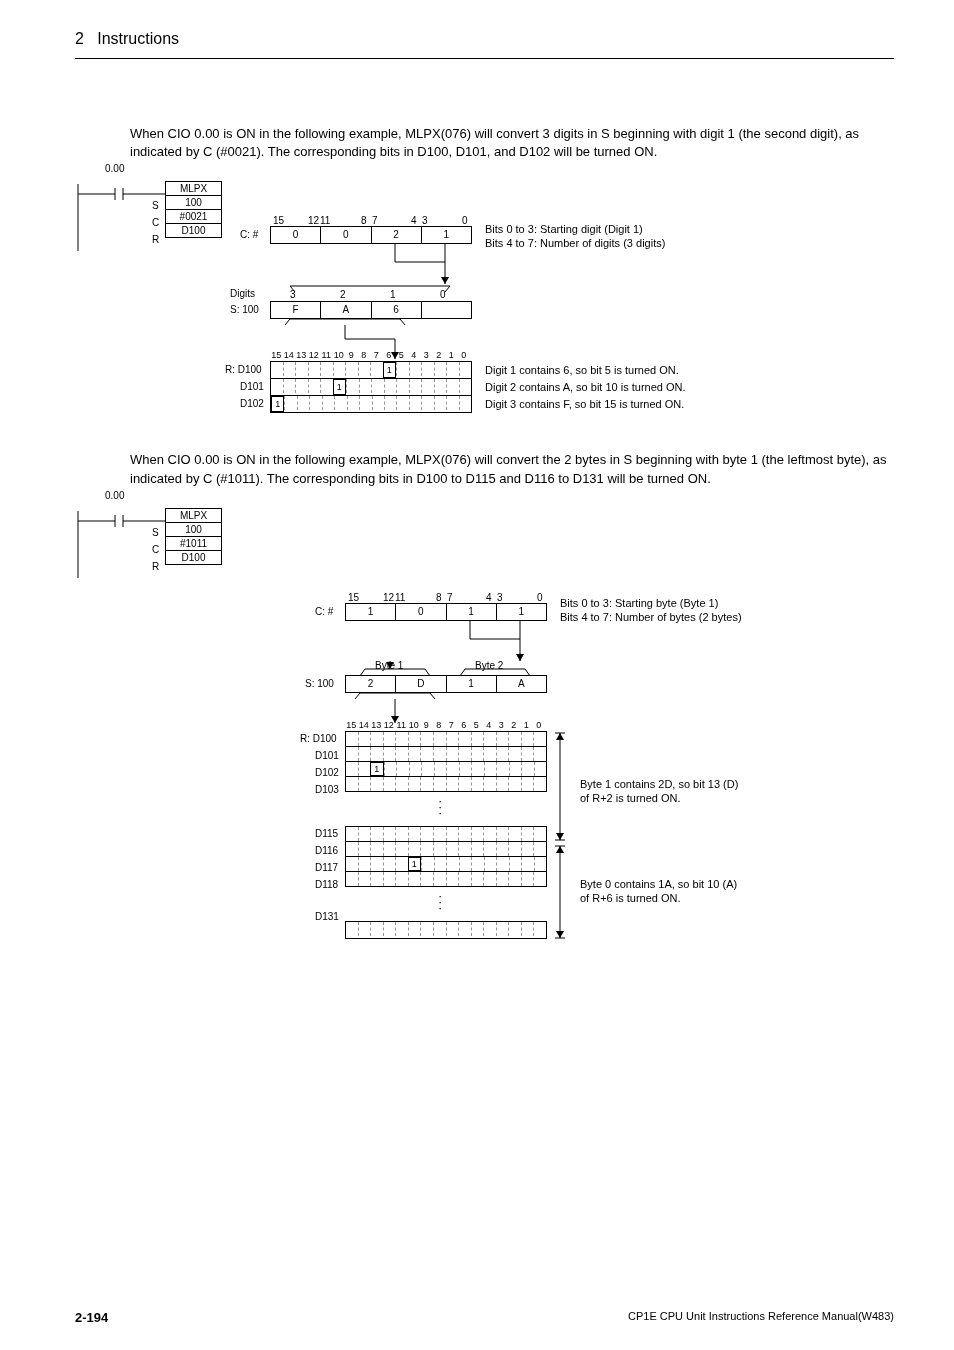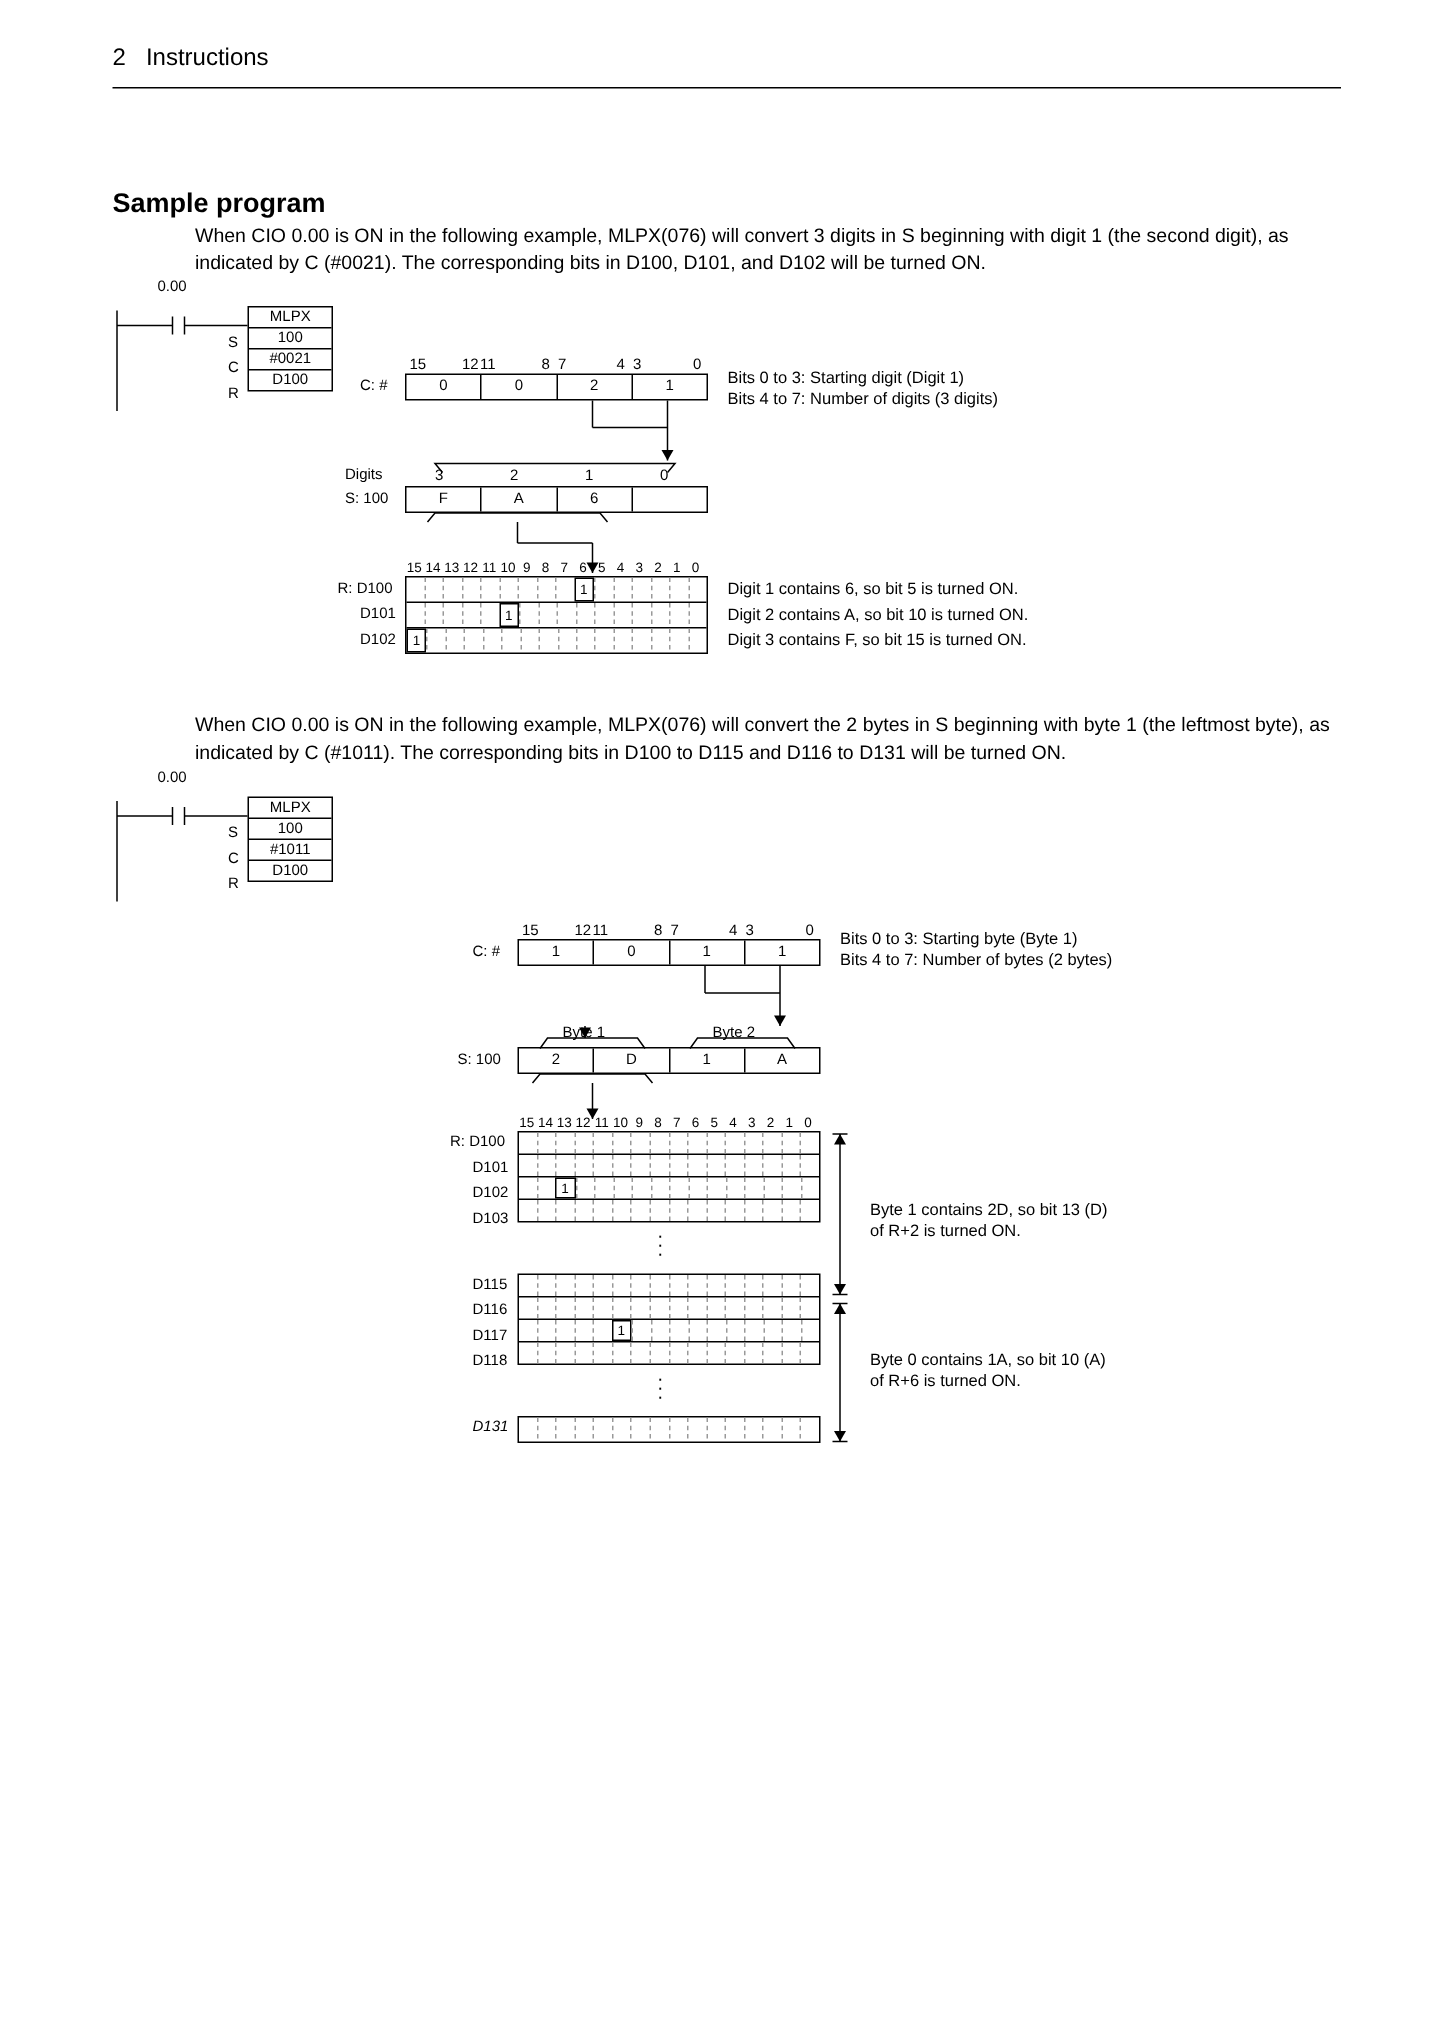--- a/index.html
+++ b/index.html
@@ -109,21 +109,20 @@
 
   <div class="header-bar">
     <div class="header-left">
       <span>2</span>&nbsp;&nbsp;
       <span>Instructions</span>
     </div>
   </div>
   <div class="section-rule"></div>
 
   <div class="content">
-    <div class="h1">Sample program</div>
 
     <div class="para">When CIO 0.00 is ON in the following example, MLPX(076) will convert 3 digits in S beginning with digit 1 (the second digit), as indicated by C (#0021). The corresponding bits in D100, D101, and D102 will be turned ON.</div>
 
     <div style="position:relative; height:280px;">
 
       <svg width="180" height="110" style="position:absolute; left:-5px; top:-5px;">
         <line x1="8" y1="18" x2="8" y2="85" stroke="#000" stroke-width="1"></line>
         <line x1="8" y1="28" x2="45" y2="28" stroke="#000" stroke-width="1"></line>
         <line x1="45" y1="22" x2="45" y2="34" stroke="#000" stroke-width="1"></line>
         <line x1="53" y1="22" x2="53" y2="34" stroke="#000" stroke-width="1"></line>
@@ -523,21 +522,21 @@
               <div style="flex:1;border-left:1px dashed #999;"></div>
               <div style="flex:1;border-left:1px dashed #999;"></div>
               <div style="flex:1;border-left:1px dashed #999;"></div>
               <div style="flex:1;border-left:1px dashed #999;"></div>
               <div style="flex:1;border-left:1px dashed #999;"></div>
           </div>
         </div>
 
         <div style="position:absolute; left:133px; top:290px; font-size:13px; line-height:6px;">·<br>·<br>·</div>
 
-        <div class="lbl" style="left:10px; top:320px;font-style:italic;">D131</div>
+        <div class="lbl" style="left:10px; top:308px;">D131</div>
         <div style="position:absolute; left:40px; top:318px; width:200px; border:1px solid #000; height:16px;">
           <div style="display:flex;height:14px;">
             <div style="flex:1;"></div>
               <div style="flex:1;border-left:1px dashed #999;"></div>
               <div style="flex:1;border-left:1px dashed #999;"></div>
               <div style="flex:1;border-left:1px dashed #999;"></div>
               <div style="flex:1;border-left:1px dashed #999;"></div>
               <div style="flex:1;border-left:1px dashed #999;"></div>
               <div style="flex:1;border-left:1px dashed #999;"></div>
               <div style="flex:1;border-left:1px dashed #999;"></div>
@@ -567,13 +566,17 @@
 
         <div class="note lbl" style="left:275px; top:175px;">Byte 1 contains 2D, so bit 13 (D)</div>
         <div class="note lbl" style="left:275px; top:189px;">of R+2 is turned ON.</div>
         <div class="note lbl" style="left:275px; top:275px;">Byte 0 contains 1A, so bit 10 (A)</div>
         <div class="note lbl" style="left:275px; top:289px;">of R+6 is turned ON.</div>
       </div>
     </div>
 
   </div>
 
+  <div class="footer">
+    <span class="pnum">2-194</span>
+    <span class="man">CP1E CPU Unit Instructions Reference Manual(W483)</span>
+  </div>
 </div>
 
 </body></html>

